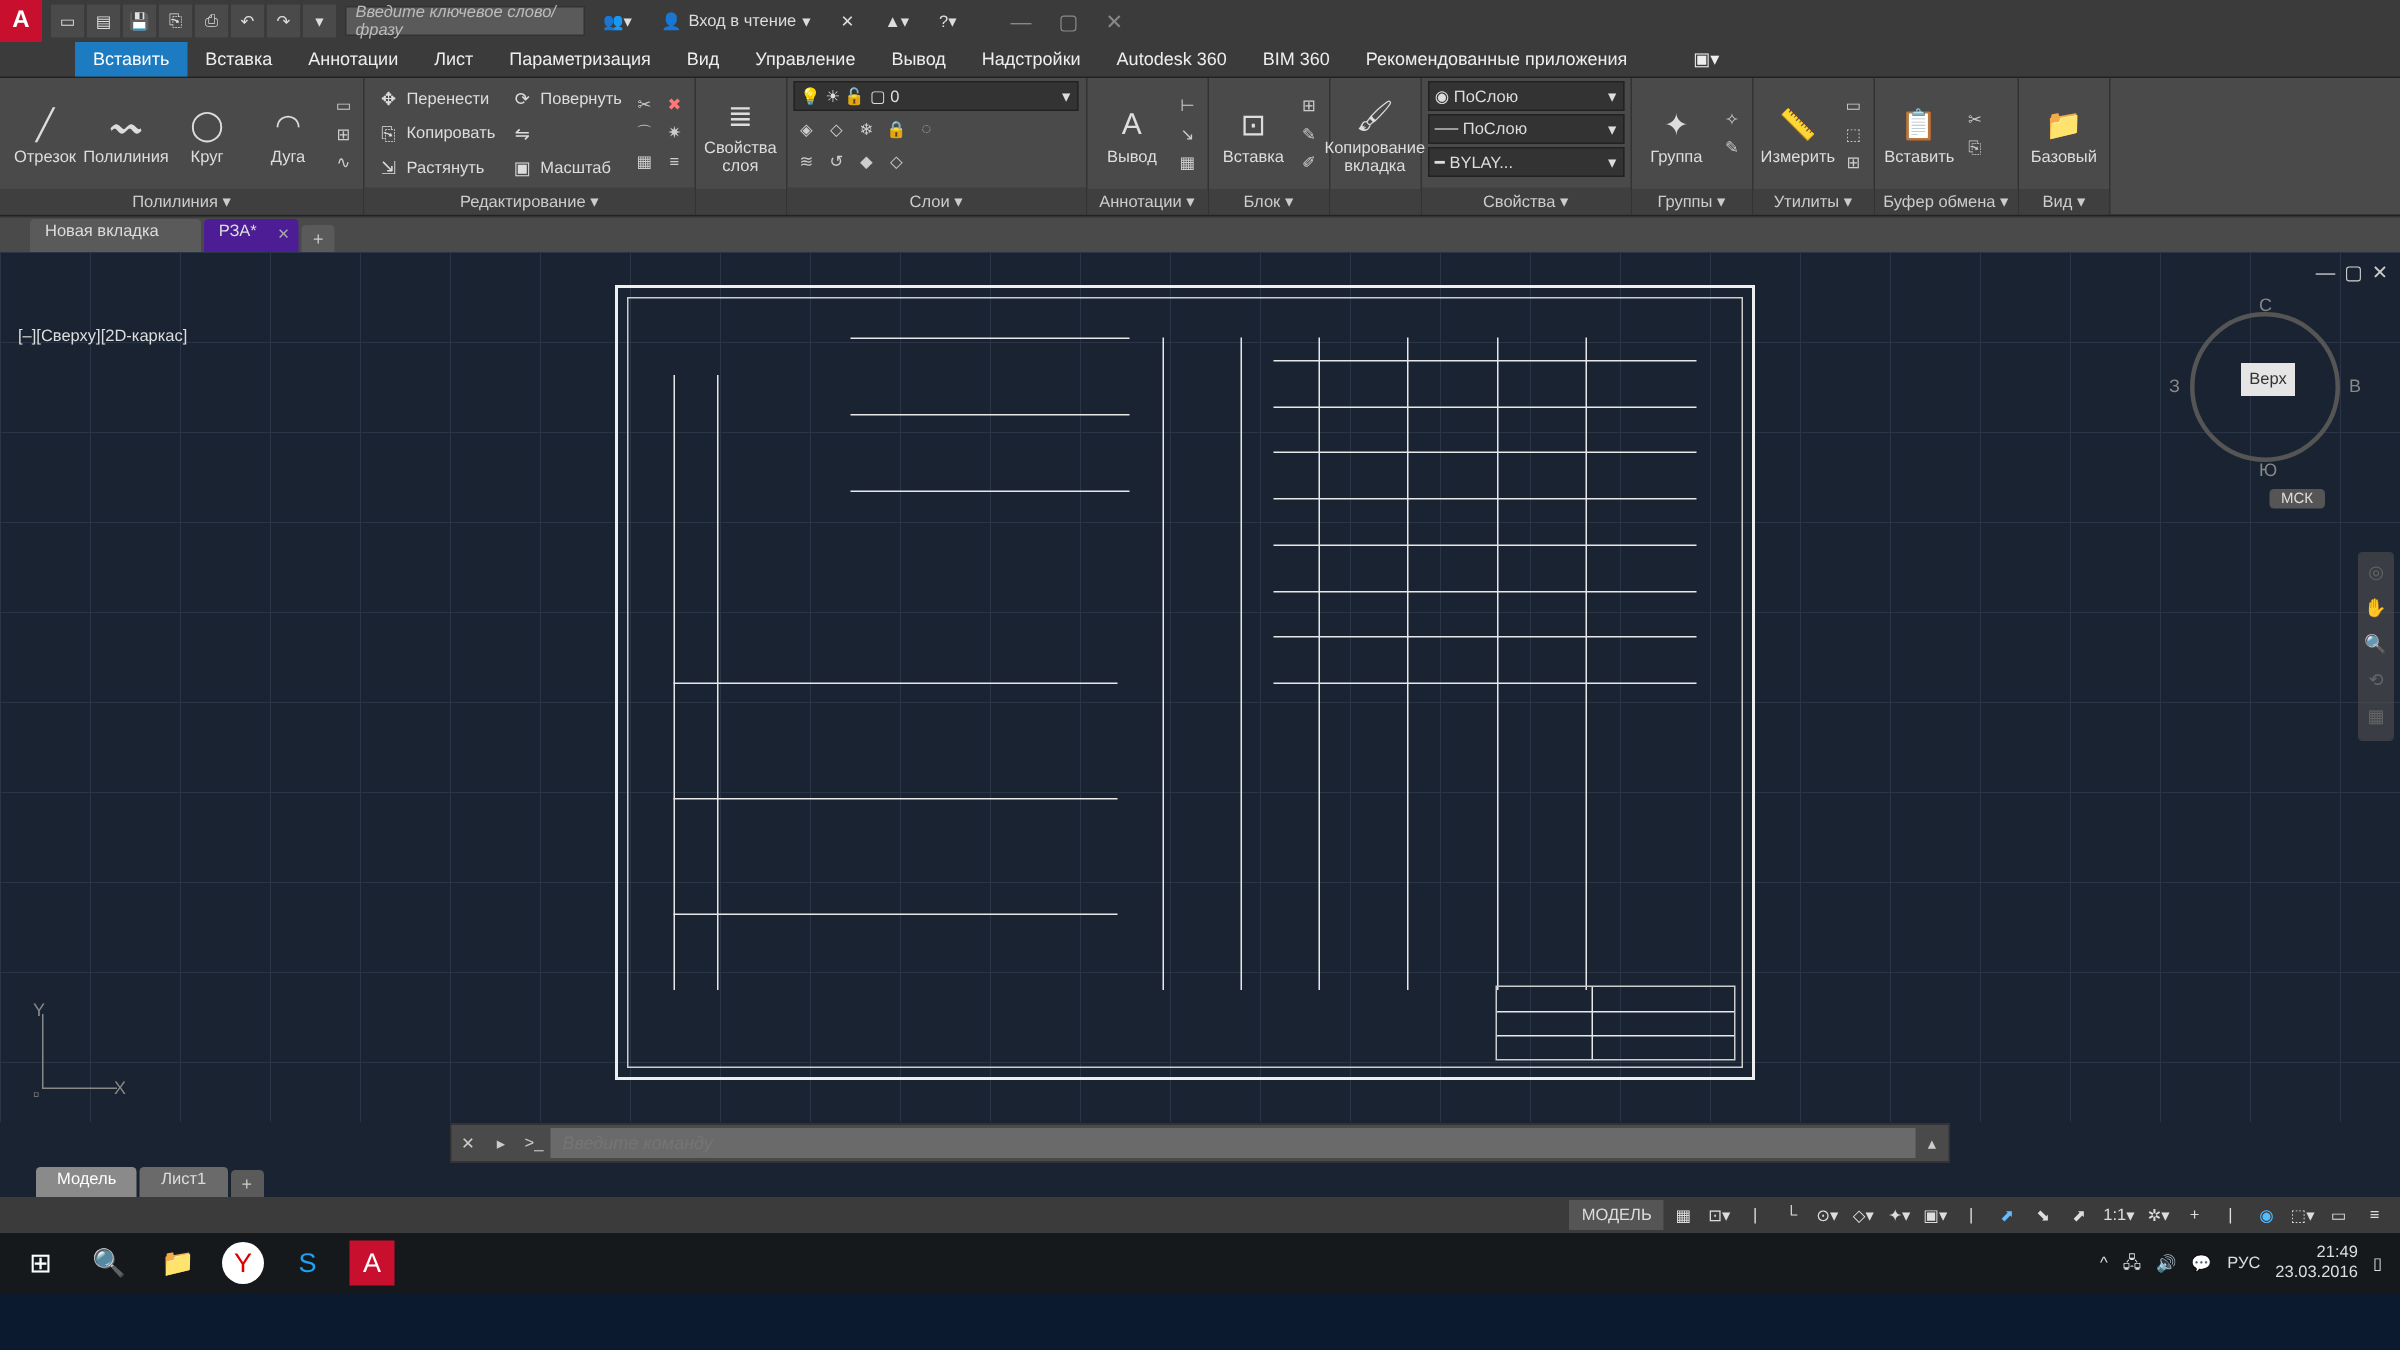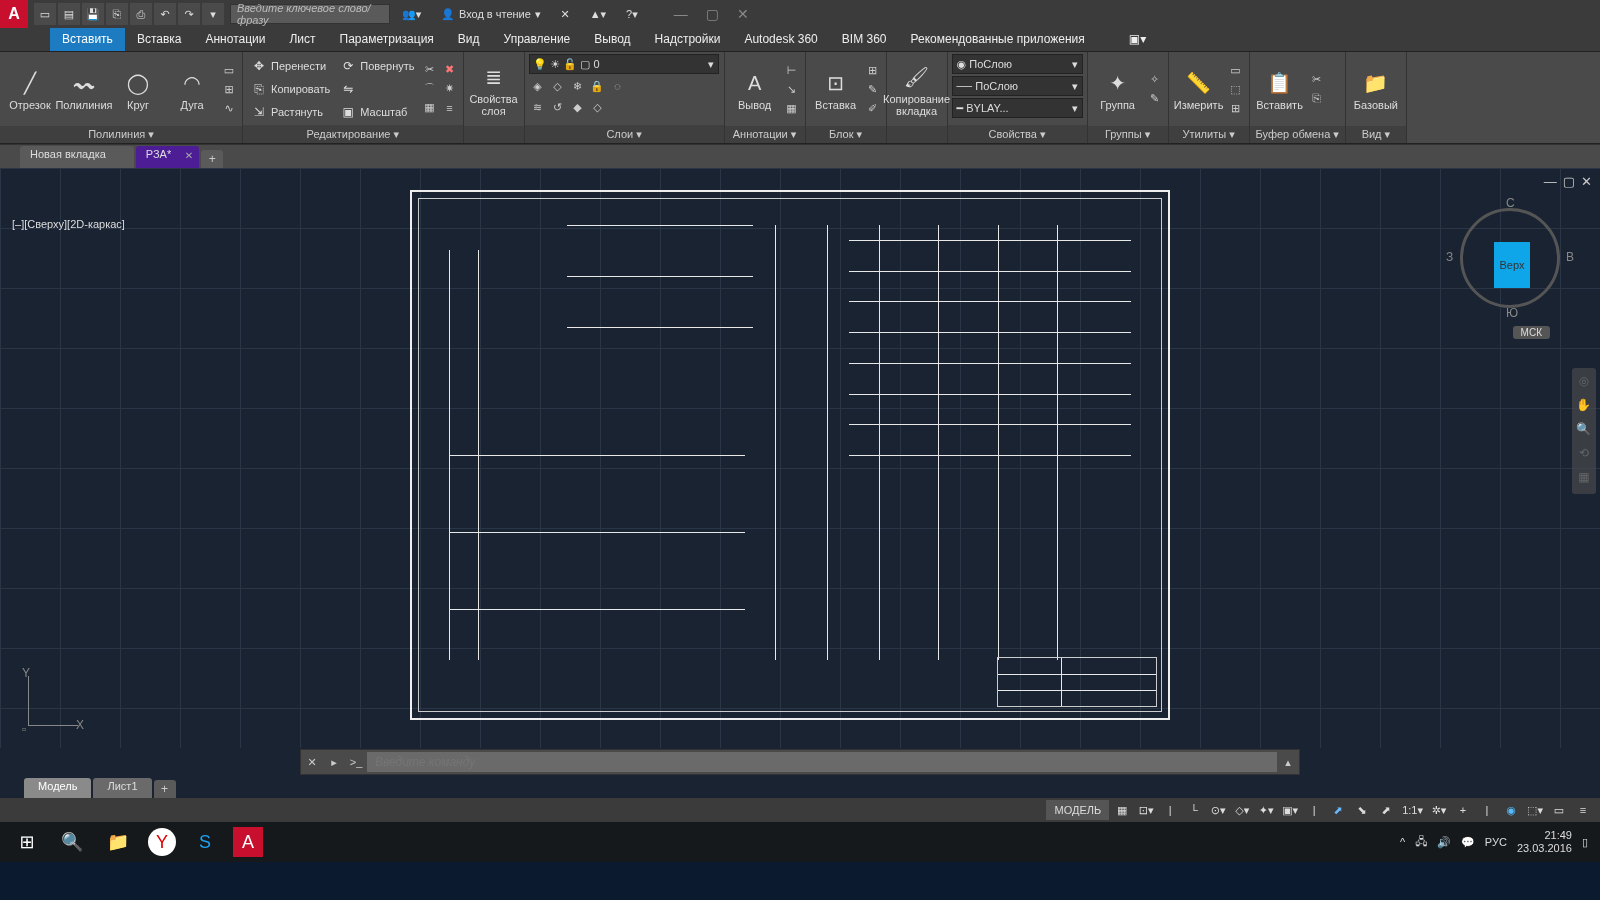--- a/index.html
+++ b/index.html
@@ -44,21 +44,21 @@
 
 
 .workspace { position: relative; background: #1a2332; height: 580px; }
 .viewlabel { position:absolute; top:6px; left:12px; font-size:11px; color:#ddd;margin-top:44px;}
 .grid { position:absolute; inset:0; background-image: linear-gradient(#2a3648 1px, transparent 1px), linear-gradient(90deg, #2a3648 1px, transparent 1px); background-size: 60px 60px;}
 .drawing { position:absolute; left:410px; top:22px; width:760px; height:530px; border:2px solid #eee;}
 .drawing-inner{position:absolute;inset:6px;border:1px solid #ccc;}
 .schematic-line{position:absolute;background:#e8e8e8;}
 .navcube { position:absolute; top:30px; right:30px; width:120px;height:120px;}
 .navcube .circle{position:absolute;inset:10px;border:3px solid #555;border-radius:50%;}
-.navcube .face{position:absolute;left:44px;top:44px;width:36px;height:46px;background:#0ea5e9;color:#333;font-size:11px;display:flex;align-items:center;justify-content:center;}
+.navcube .face{position:absolute;left:44px;top:44px;width:36px;height:22px;background:#e5e5e5;color:#333;font-size:11px;display:flex;align-items:center;justify-content:center;}
 .navcube .lbl{position:absolute;font-size:12px;color:#888;}
 .navwcs{position:absolute;top:158px;right:50px;padding:1px 8px;background:#555;color:#ddd;font-size:10px;border-radius:3px;}
 .vctrl{position:absolute;top:6px;right:8px;display:flex;gap:6px;color:#ccc;font-size:13px;}
 .axis{position:absolute;bottom:18px;left:24px;color:#888;font-size:12px;}
 .navbar-right{position:absolute;right:4px;top:200px;display:flex;flex-direction:column;gap:6px;background:rgba(80,80,80,.6);padding:6px 3px;border-radius:3px;}
 .navbar-right div{width:18px;height:18px;color:#666;font-size:12px;text-align:center;}
 
 
 .cmdline { height:26px; background:#4a4a4a;display:flex;align-items:center;margin:0 300px 0 300px;border:1px solid #333;}
 .cmdline .cicon{width:22px;height:22px;display:flex;align-items:center;justify-content:center;color:#ccc;font-size:11px;}

